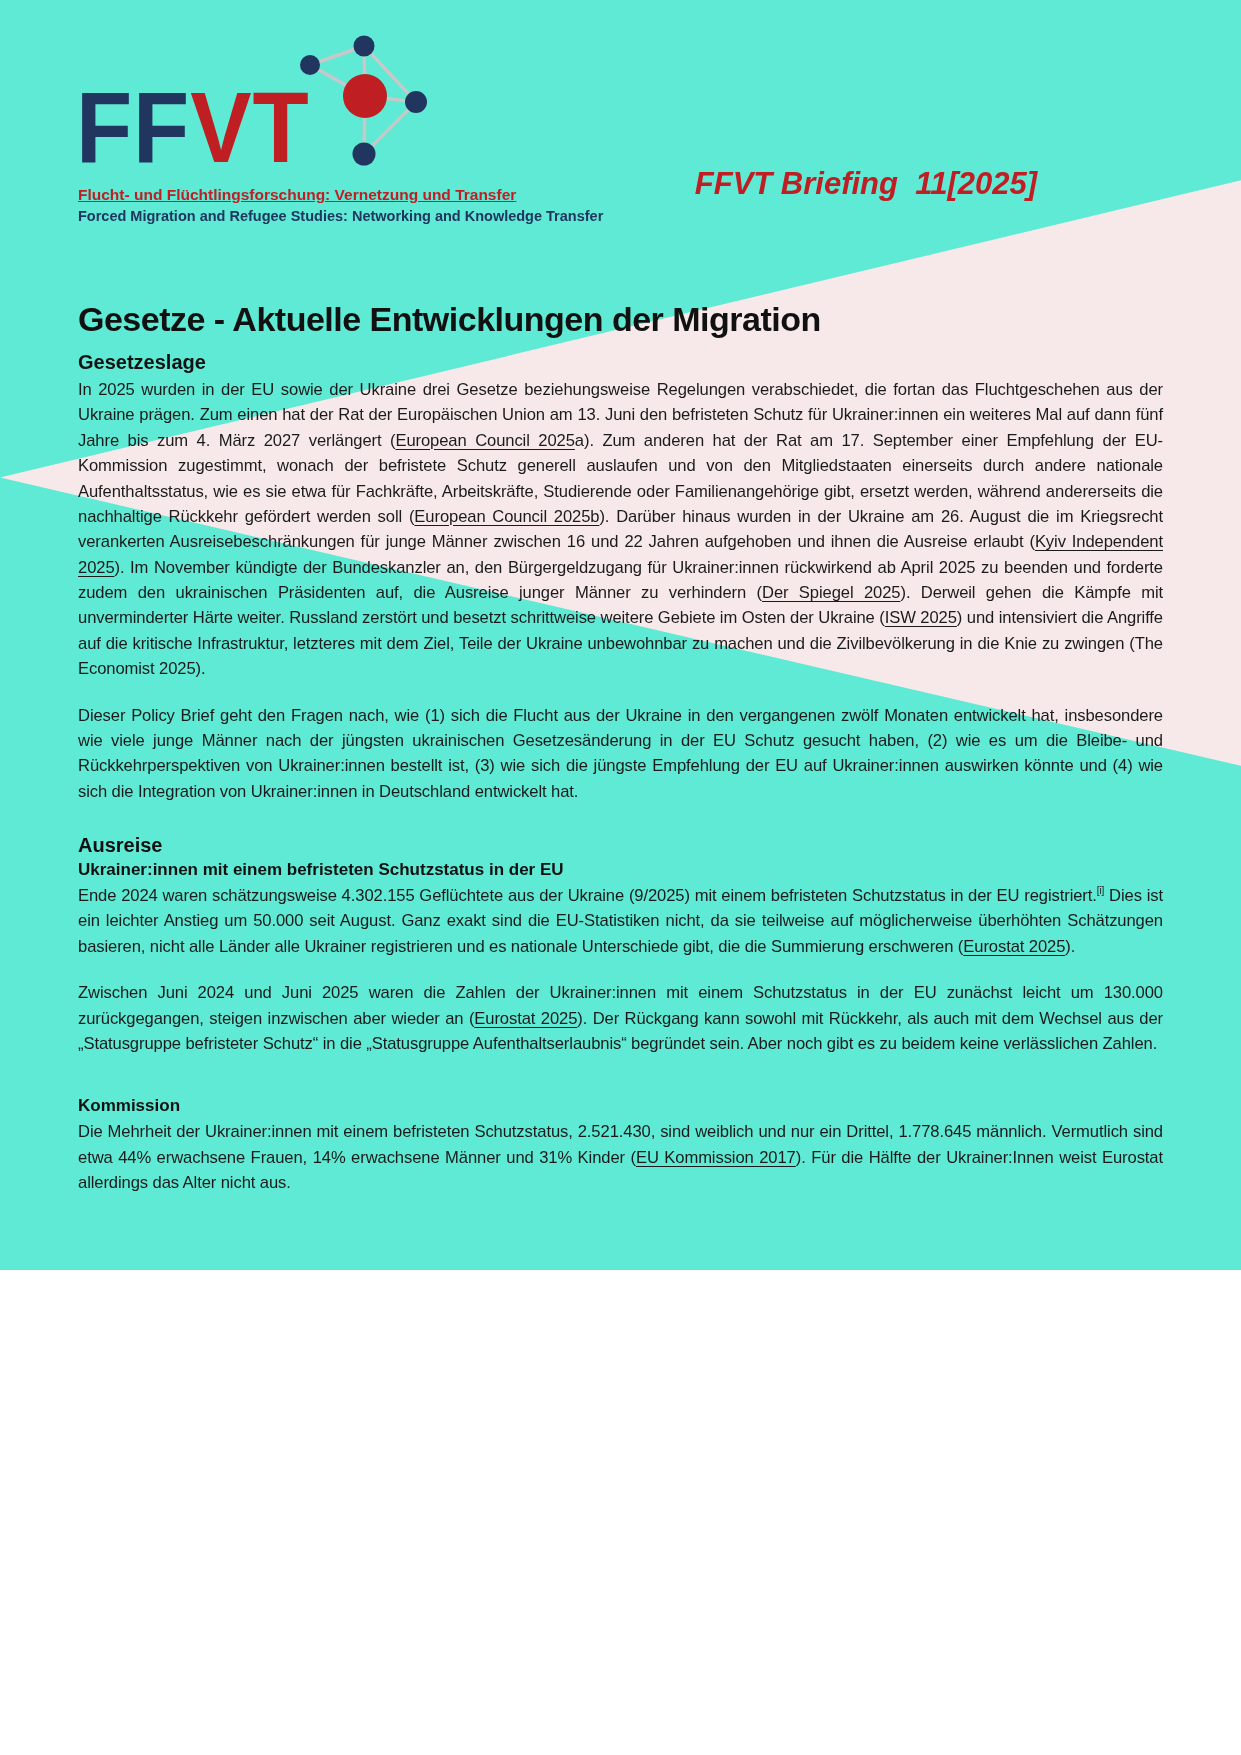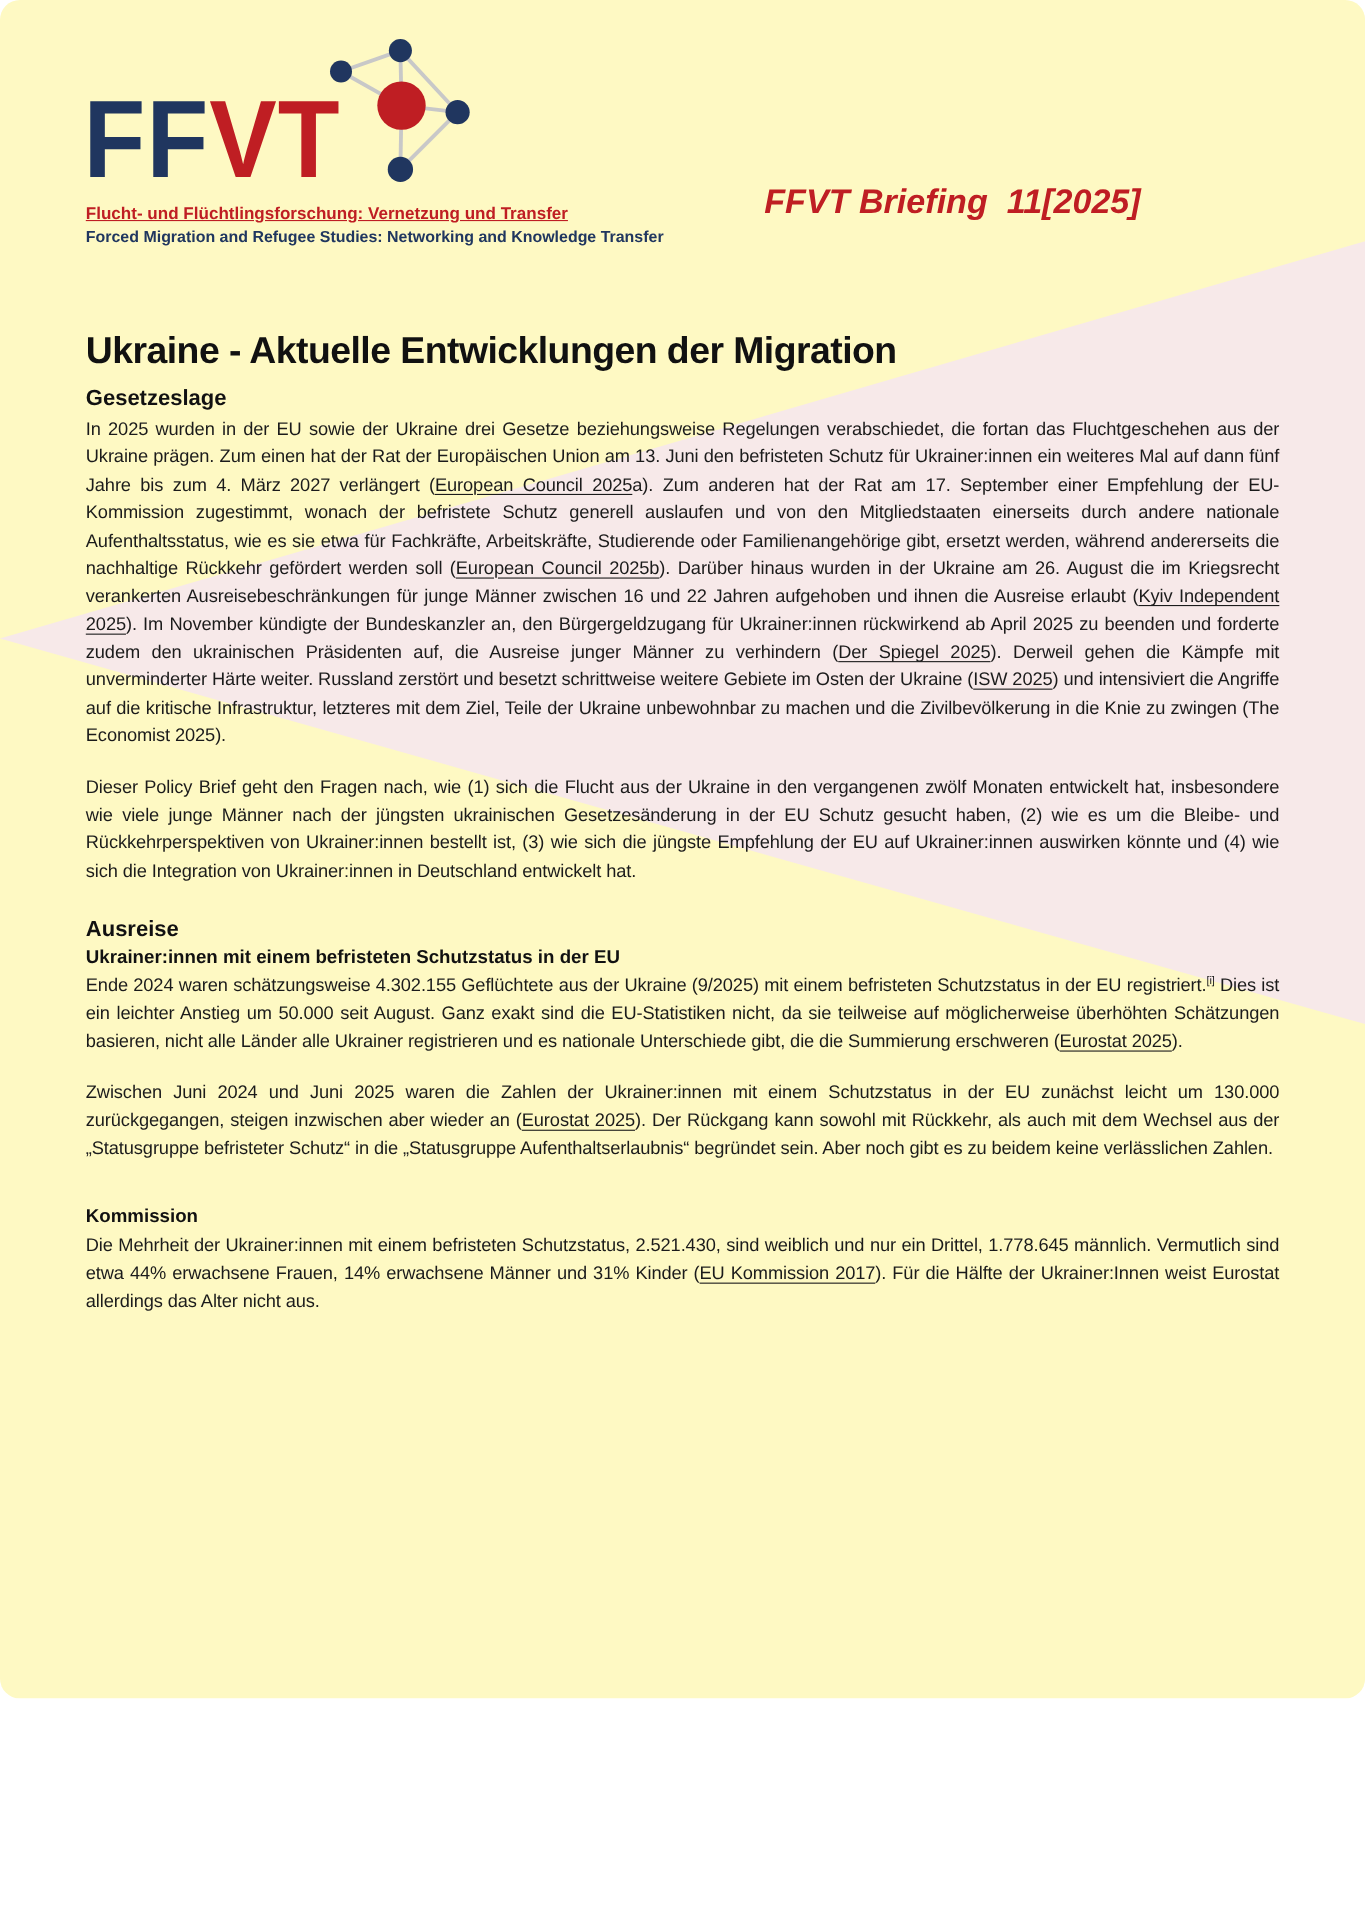--- a/index.html
+++ b/index.html
@@ -1,25 +1,24 @@
 <!DOCTYPE html>
 <html lang="de"><head>
 <meta charset="utf-8">
 <style>
   * { margin:0; padding:0; box-sizing:border-box; }
   html,body { background:#ffffff; }
   .page {
     position:relative;
-    width:1241px; height:1544px;
-    background:#fef9c3;
+    width:1241px; height:1270px;
+    background:#5eead4;
     font-family:"Liberation Sans", sans-serif;
     color:#1b1b1b;
     overflow:hidden;
     margin:0 auto;
-    border-radius:18px;
   }
   
   .watermark {
     position:absolute; inset:0;
     background:#f7e9e9;
     clip-path: polygon(100% 14.2%, 0% 37.6%, 100% 60.3%);
     z-index:0;
   }
   
   .logo-text {
@@ -106,21 +105,21 @@
     <circle cx="69" cy="124" r="11.5" fill="#20365f"></circle>
     <circle cx="70" cy="66" r="22" fill="#bf1e23"></circle>
   </svg>
 
   <div class="tagline-de">Flucht- und Flüchtlingsforschung: Vernetzung und Transfer</div>
   <div class="tagline-en">Forced Migration and Refugee Studies: Networking and Knowledge Transfer</div>
 
   <div class="briefing-label">FFVT Briefing  11[2025]</div>
 
   <div class="article">
-    <h1 class="doc-title">Ukraine - Aktuelle Entwicklungen der Migration</h1>
+    <h1 class="doc-title">Gesetze - Aktuelle Entwicklungen der Migration</h1>
     <div>
         <h2>Gesetzeslage</h2>
         <p><span>In 2025 wurden in der EU sowie der Ukraine drei Gesetze beziehungsweise Regelungen verabschiedet, die fortan das Fluchtgeschehen aus der Ukraine prägen. Zum einen hat der Rat der Europäischen Union am 13. Juni den befristeten Schutz für Ukrainer:innen ein weiteres Mal auf dann fünf Jahre bis zum 4. März 2027 verlängert (</span><span class="ref">European Council 2025</span><span>a). Zum anderen hat der Rat am 17. September einer Empfehlung der EU-Kommission zugestimmt, wonach der befristete Schutz generell auslaufen und von den Mitgliedstaaten einerseits durch andere nationale Aufenthaltsstatus, wie es sie etwa für Fachkräfte, Arbeitskräfte, Studierende oder Familienangehörige gibt, ersetzt werden, während andererseits die nachhaltige Rückkehr gefördert werden soll (</span><span class="ref">European Council 2025b</span><span>). Darüber hinaus wurden in der Ukraine am 26. August die im Kriegsrecht verankerten Ausreisebeschränkungen für junge Männer zwischen 16 und 22 Jahren aufgehoben und ihnen die Ausreise erlaubt (</span><span class="ref">Kyiv Independent 2025</span><span>). Im November kündigte der Bundeskanzler an, den Bürgergeldzugang für Ukrainer:innen rückwirkend ab April 2025 zu beenden und forderte zudem den ukrainischen Präsidenten auf, die Ausreise junger Männer zu verhindern (</span><span class="ref">Der Spiegel 2025</span><span>). Derweil gehen die Kämpfe mit unverminderter Härte weiter. Russland zerstört und besetzt schrittweise weitere Gebiete im Osten der Ukraine (</span><span class="ref">ISW 2025</span><span>) und intensiviert die Angriffe auf die kritische Infrastruktur, letzteres mit dem Ziel, Teile der Ukraine unbewohnbar zu machen und die Zivilbevölkerung in die Knie zu zwingen (The Economist 2025).</span></p>
         <p><span>Dieser Policy Brief geht den Fragen nach, wie (1) sich die Flucht aus der Ukraine in den vergangenen zwölf Monaten entwickelt hat, insbesondere wie viele junge Männer nach der jüngsten ukrainischen Gesetzesänderung in der EU Schutz gesucht haben, (2) wie es um die Bleibe- und Rückkehrperspektiven von Ukrainer:innen bestellt ist, (3) wie sich die jüngste Empfehlung der EU auf Ukrainer:innen auswirken könnte und (4) wie sich die Integration von Ukrainer:innen in Deutschland entwickelt hat.</span></p>
         <h2 class="gap-top">Ausreise</h2>
         <h3>Ukrainer:innen mit einem befristeten Schutzstatus in der EU</h3>
         <p><span>Ende 2024 waren schätzungsweise 4.302.155 Geflüchtete aus der Ukraine (9/2025) mit einem befristeten Schutzstatus in der EU registriert.</span><sup class="footnote-mark">[i]</sup><span> Dies ist ein leichter Anstieg um 50.000 seit August. Ganz exakt sind die EU-Statistiken nicht, da sie teilweise auf möglicherweise überhöhten Schätzungen basieren, nicht alle Länder alle Ukrainer registrieren und es nationale Unterschiede gibt, die die Summierung erschweren (</span><span class="ref">Eurostat 2025</span><span>).</span></p>
         <p><span>Zwischen Juni 2024 und Juni 2025 waren die Zahlen der Ukrainer:innen mit einem Schutzstatus in der EU zunächst leicht um 130.000 zurückgegangen, steigen inzwischen aber wieder an (</span><span class="ref">Eurostat 2025</span><span>). Der Rückgang kann sowohl mit Rückkehr, als auch mit dem Wechsel aus der „Statusgruppe befristeter Schutz“ in die „Statusgruppe Aufenthaltserlaubnis“ begründet sein. Aber noch gibt es zu beidem keine verlässlichen Zahlen.</span></p>
         <h3 class="gap-top-lg">Kommission</h3>
         <p><span>Die Mehrheit der Ukrainer:innen mit einem befristeten Schutzstatus, 2.521.430, sind weiblich und nur ein Drittel, 1.778.645 männlich. Vermutlich sind etwa 44% erwachsene Frauen, 14% erwachsene Männer und 31% Kinder (</span><span class="ref">EU Kommission 2017</span><span>). Für die Hälfte der Ukrainer:Innen weist Eurostat allerdings das Alter nicht aus.</span></p>

